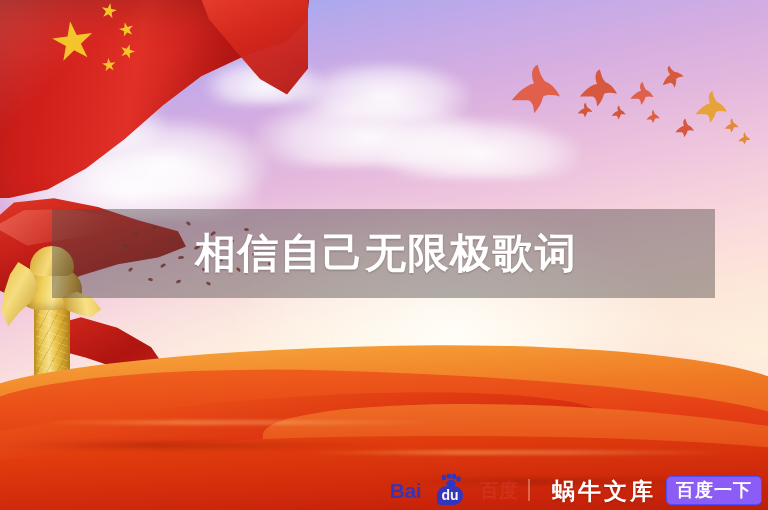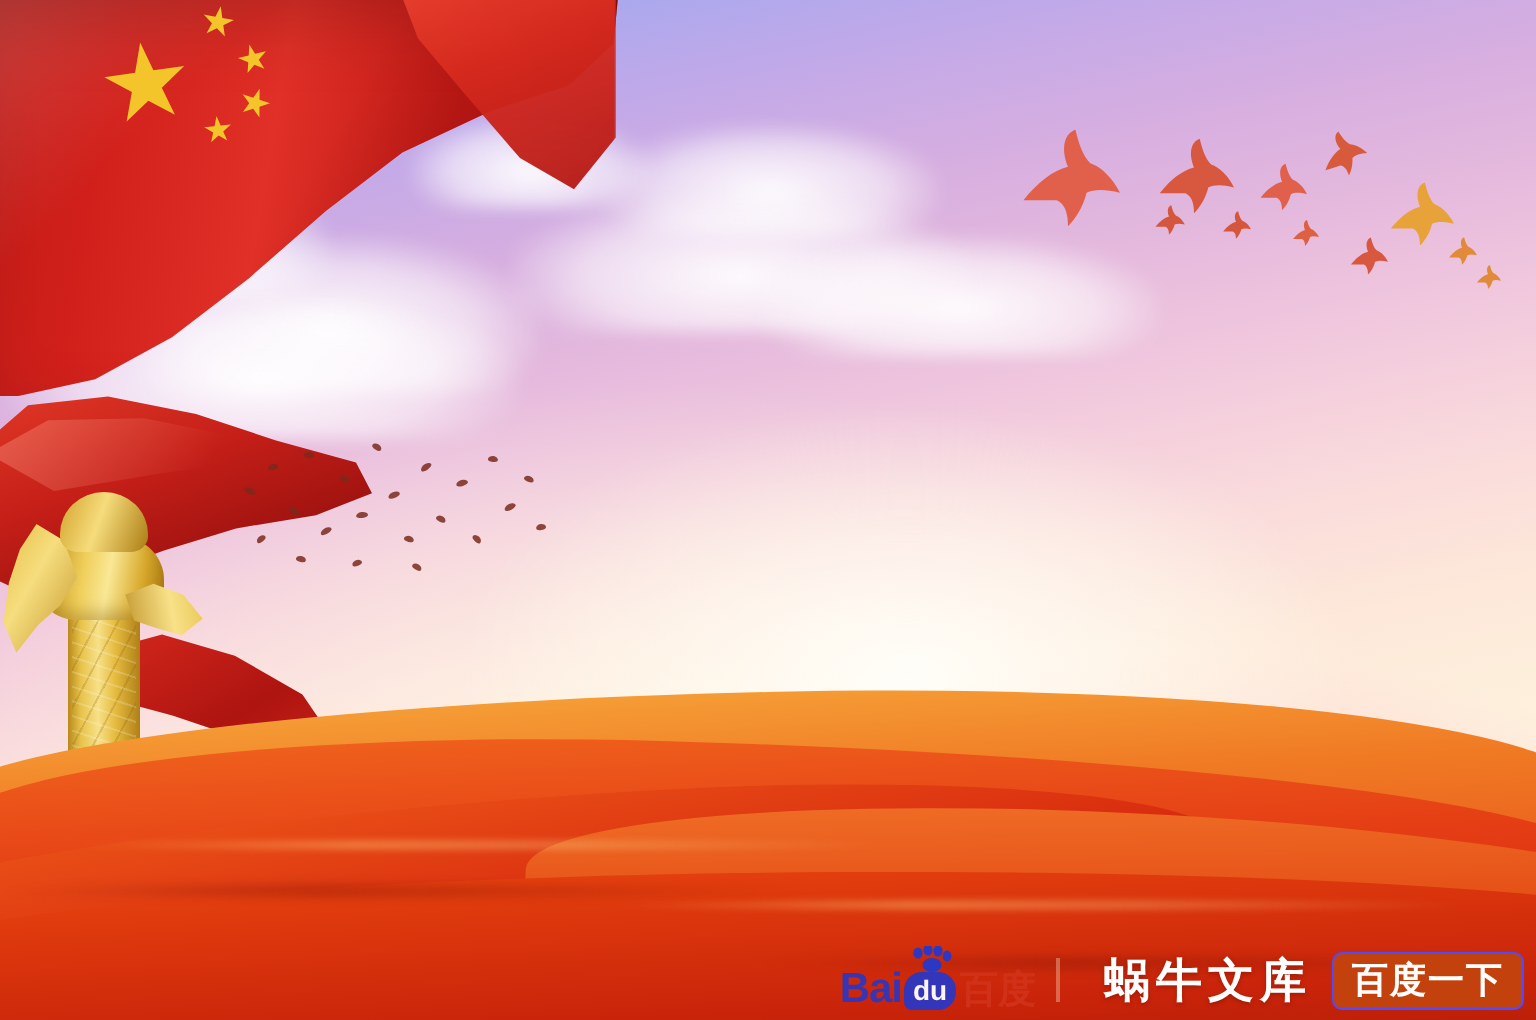--- a/index.html
+++ b/index.html
@@ -239,22 +239,23 @@
     bottom: 0px;
     height: 40px;
     display: flex;
     align-items: center;
     gap: 10px;
     padding-right: 6px;
   }
   .baidu-logo {
     position: relative;
     display: flex;
-    align-items: flex-end;
+    align-items: center;
     height: 30px;
+    gap: 15px;
   }
   .baidu-bai {
     color: #2c37c4;
     font-size: 21px;
     font-weight: bold;
     letter-spacing: -0.5px;
     line-height: 1;
     opacity: 0.92;
   }
   .baidu-du-wrap {
@@ -295,21 +296,21 @@
     color: #ffffff;
     font-family: "DejaVu Serif", "Liberation Serif", serif;
     font-size: 23px;
     font-weight: bold;
     letter-spacing: 3px;
     line-height: 1;
     text-shadow: 0 1px 2px rgba(120,20,0,0.5);
     padding-left: 12px;
   }
   .search-btn {
-    background: #c2410c;
+    background: #8b5cf6;
     border: 1px solid #4d4dff;
     border-radius: 5px;
     color: #ffffff;
     font-size: 18px;
     font-weight: bold;
     letter-spacing: 1px;
     padding: 4px 9px 5px 9px;
     line-height: 1;
     cursor: pointer;
   }
@@ -435,20 +436,23 @@
   <div class="hill h1"></div>
   <div class="hill h2"></div>
   <div class="hill h3"></div>
   <div class="hill h4"></div>
   <div class="hill h5"></div>
   <div class="hill-streak" style="left:30px; top:420px; width:420px;"></div>
   <div class="hill-streak" style="left:300px; top:450px; width:440px;"></div>
   <div class="hill-dark" style="left:0px;  top:442px; width:400px;"></div>
   <div class="hill-dark" style="left:380px;top:478px; width:388px;"></div>
 
+  <div class="title-band">
+    <div class="title-text">相信自己无限极歌词</div>
+  </div>
 
   <div class="footer">
 
     <div class="baidu-logo">
       <span class="baidu-bai">Bai</span>
       <span class="baidu-du-wrap">
         <span class="baidu-paw">
           <svg viewBox="0 0 44 26">
             <ellipse cx="8" cy="7" rx="4.6" ry="5.6" fill="#2c37c4"></ellipse>
             <ellipse cx="18" cy="4" rx="4.6" ry="5.6" fill="#2c37c4"></ellipse>

